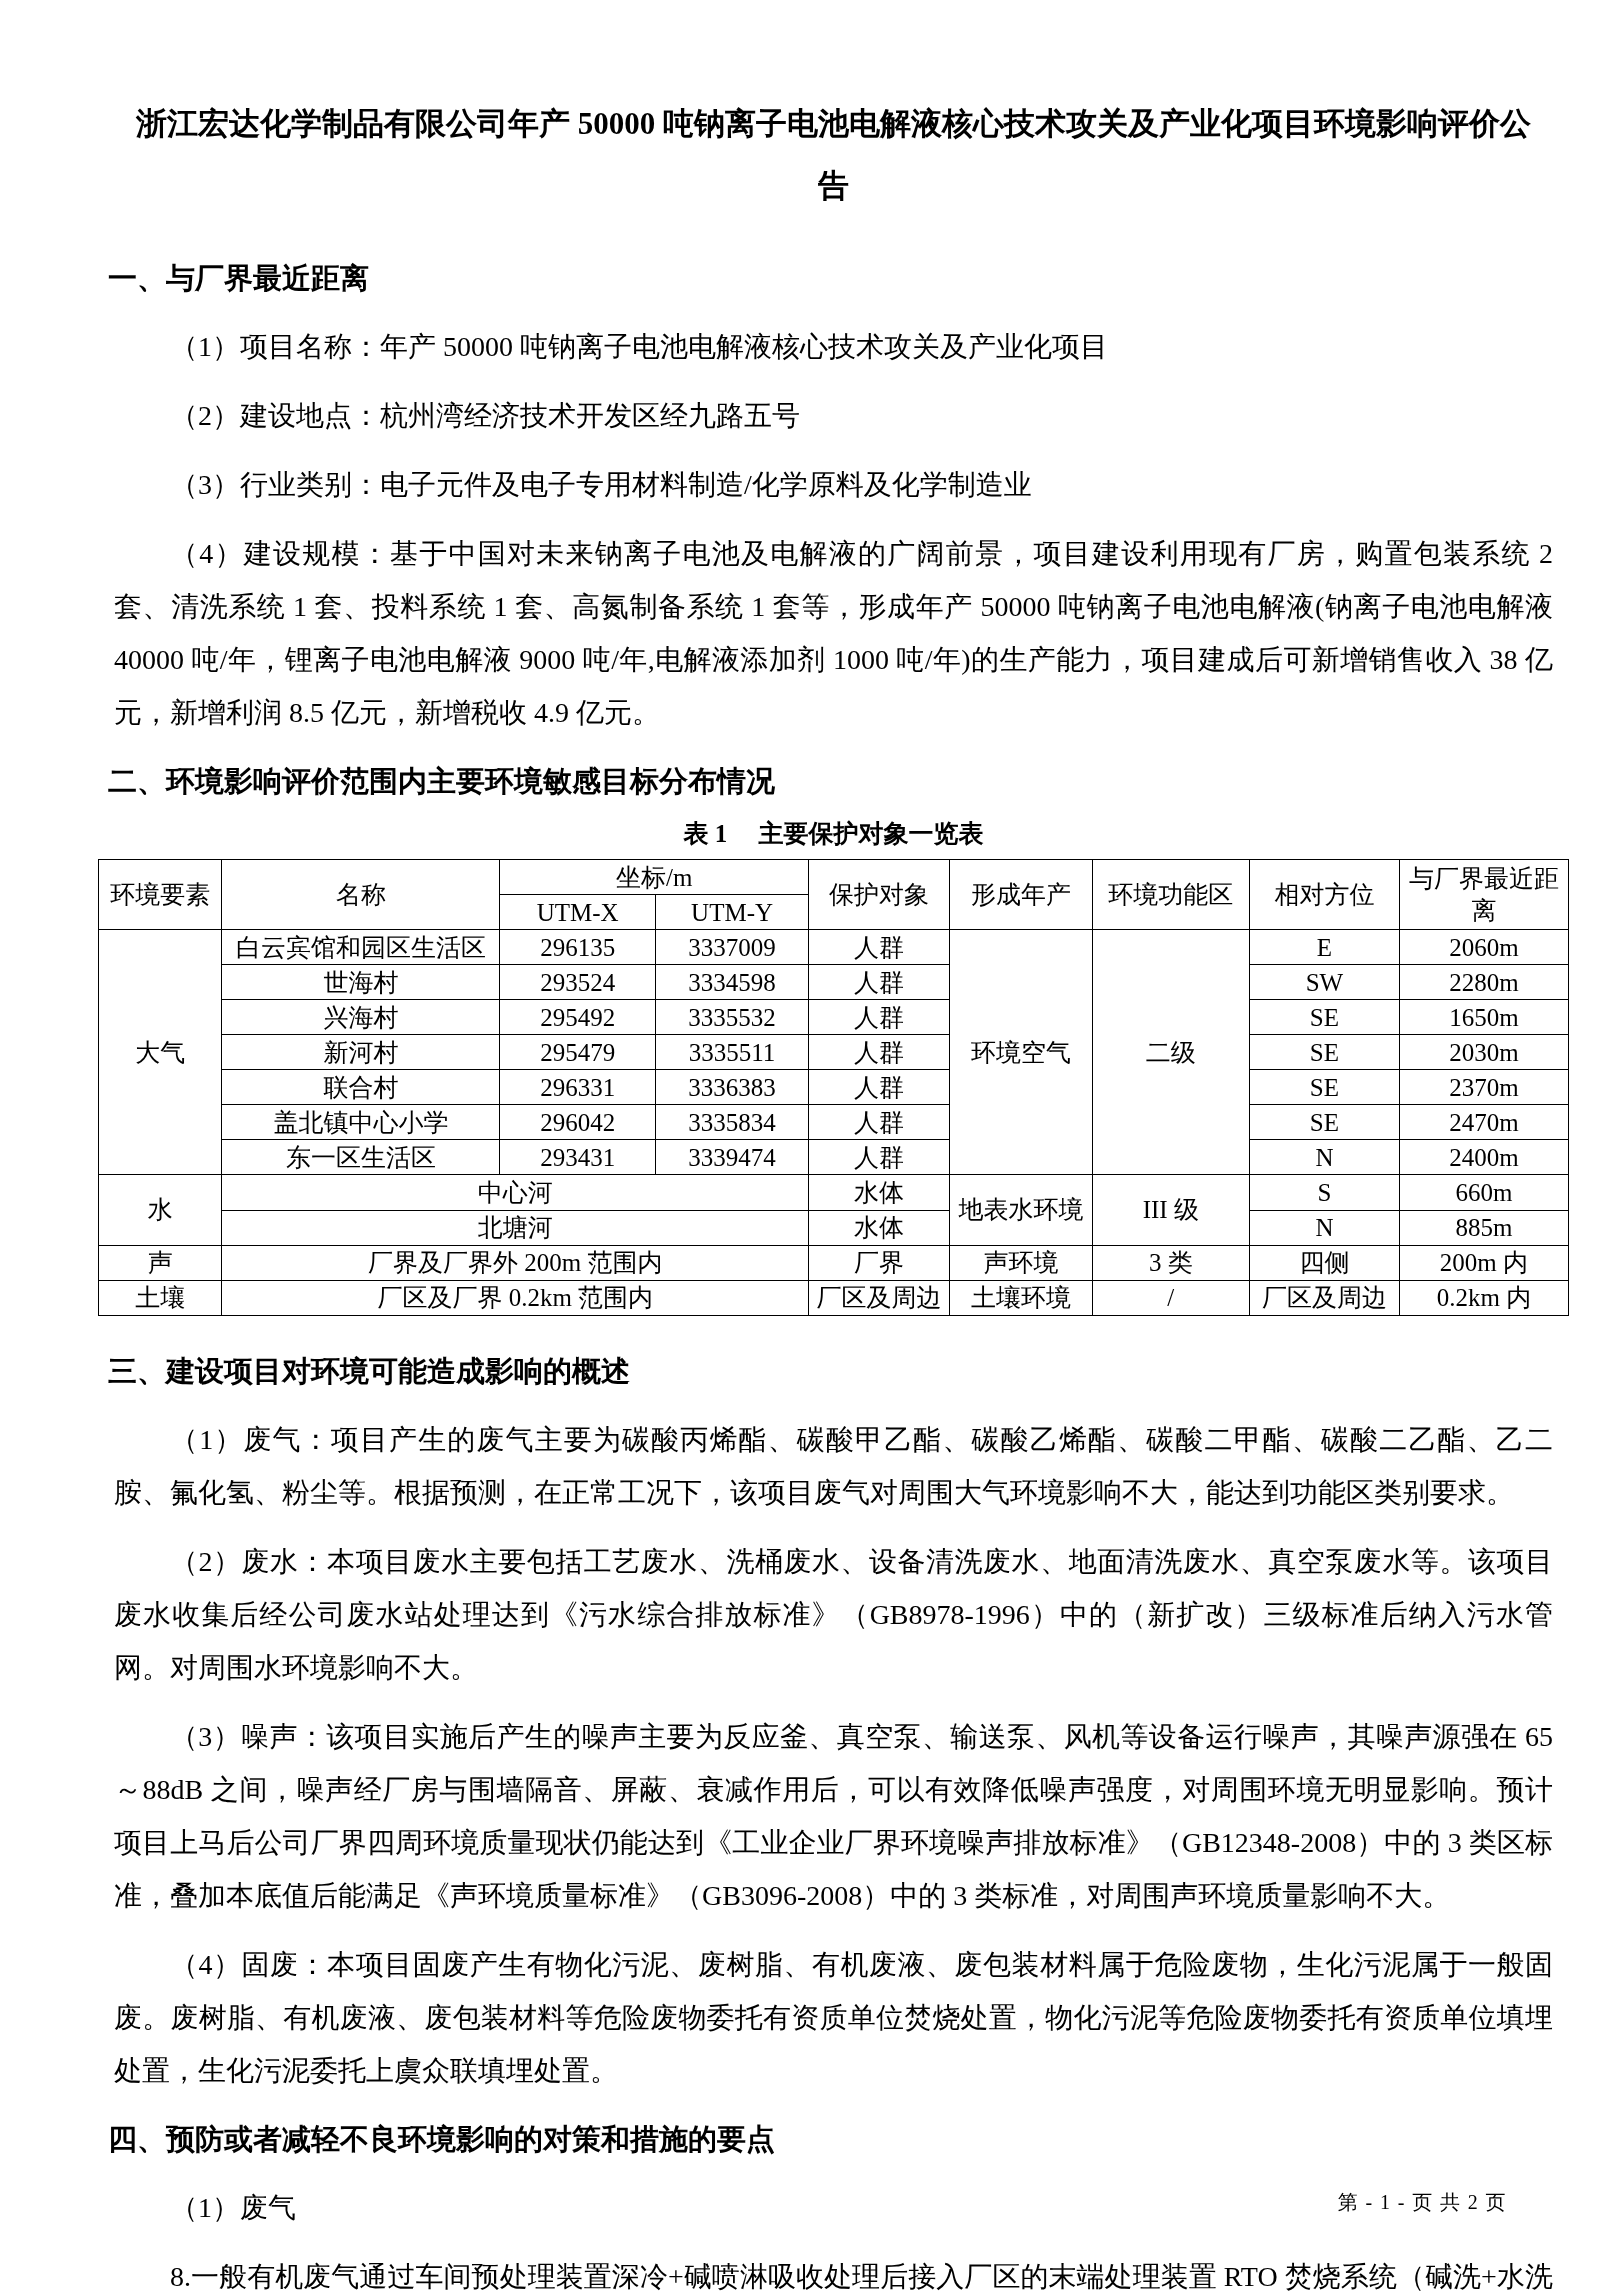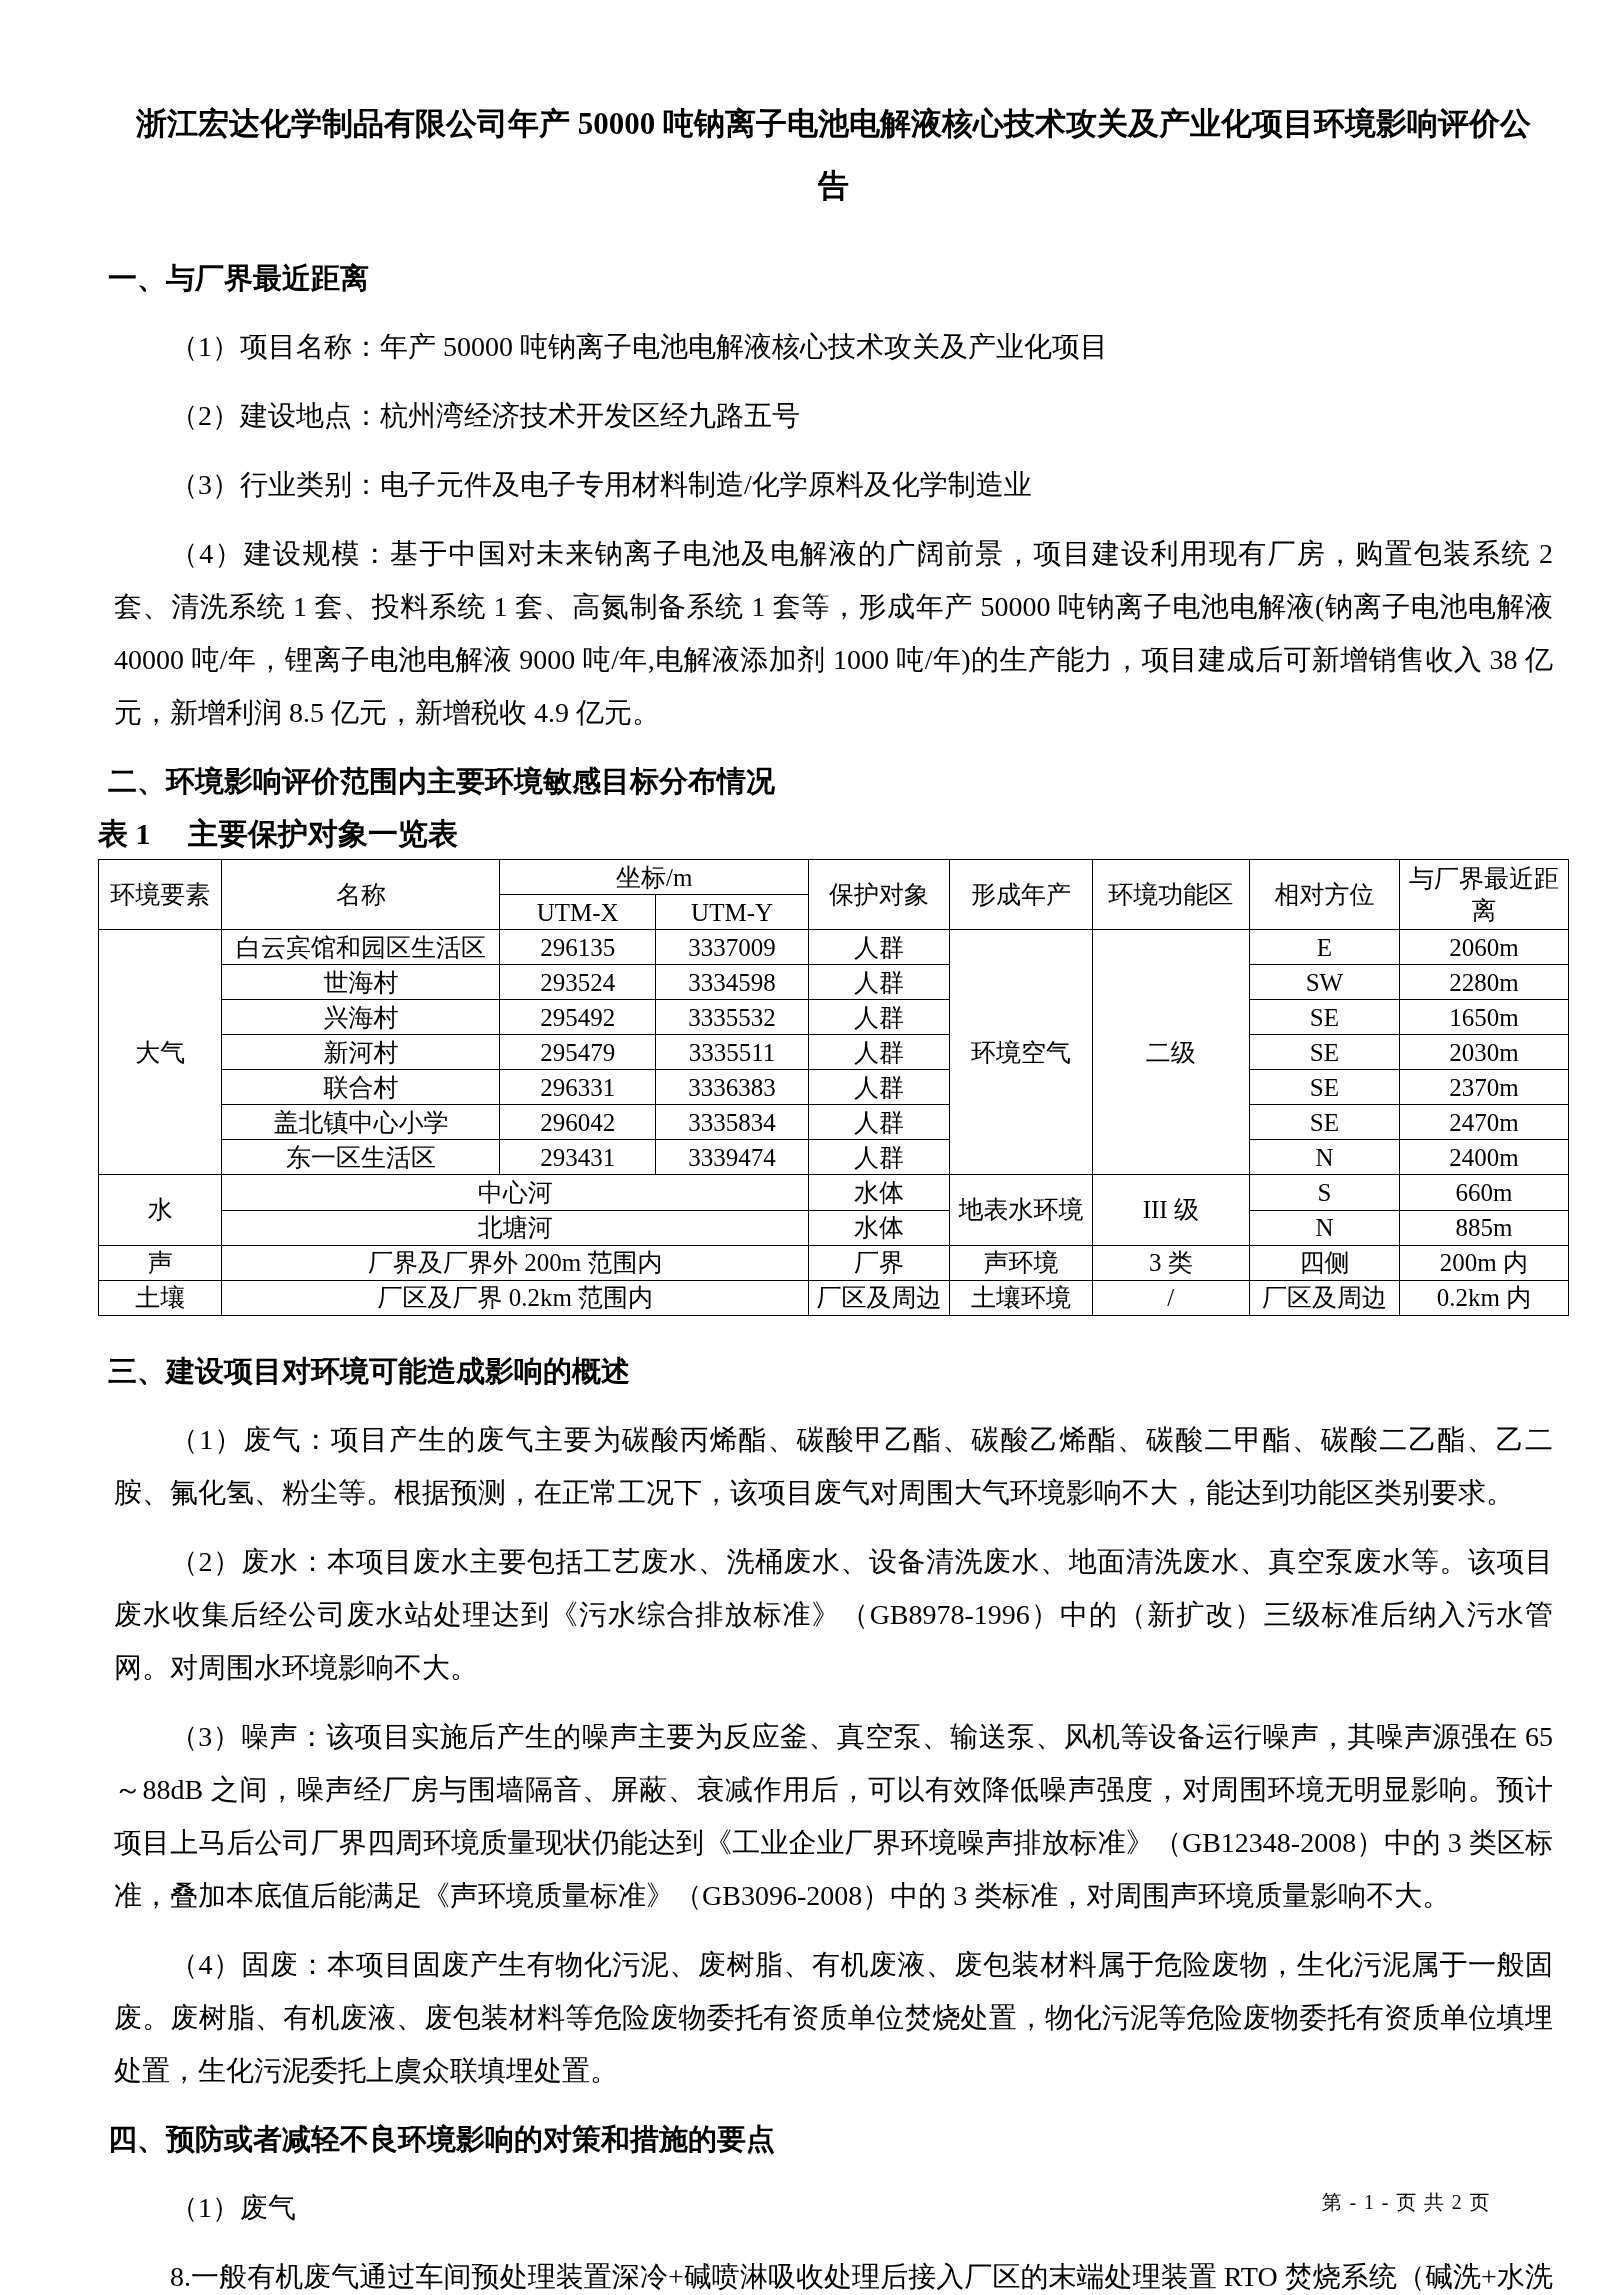--- a/index.html
+++ b/index.html
@@ -23,36 +23,36 @@
   }
 
   .body-par {
     font-size:28px; line-height:53px; margin:16px;
     text-align:justify; text-justify:inter-ideograph;
     text-indent:56px;
     font-family:Liberation Serif, serif;
   }
 
   .table-caption {
-    font-size:30px; font-weight:bold; 
+    font-size:25px; font-weight:bold; text-align:center;
     line-height:45px; margin:4.3px 0 2.9px 0;
   }
 
   table.protect {
     width:100%; border-collapse:collapse; table-layout:fixed;
     font-size:25px;
   }
   table.protect td {
     border:1.4px solid #000; text-align:center; vertical-align:middle;
     padding:1.4px 2.9px; height:31px; line-height:1.25;
     overflow:hidden;
   }
 
   .footer {
-    position:absolute; right:132px; top:2189px;
+    position:absolute; right:116px; top:2189px;
     font-size:20px; letter-spacing:1.4px;
   }
 </style>
 </head>
 <body>
 
 <div class="page">
 
   <h1 class="doc-title"><span>浙江宏达化学制品有限公司年产 50000 吨钠离子电池电解液核心技术攻关及产业化项目环境影响评价公</span><br>
     <span>告</span>

